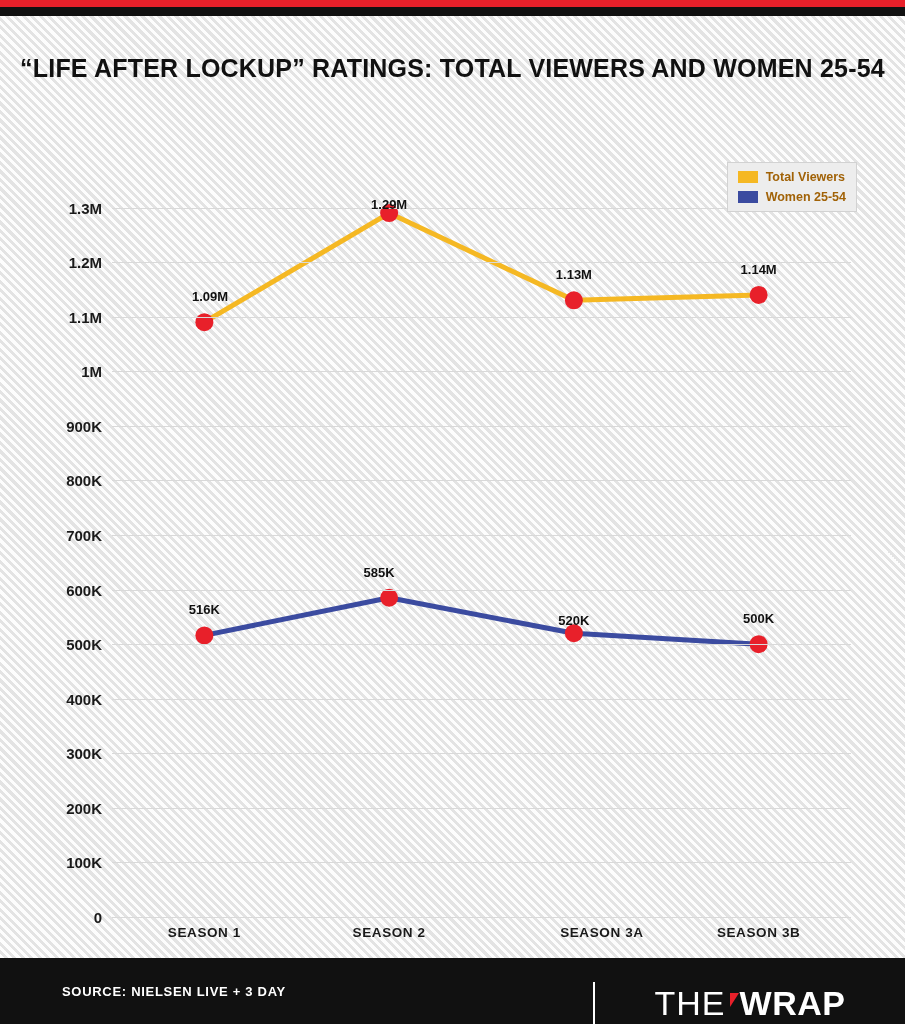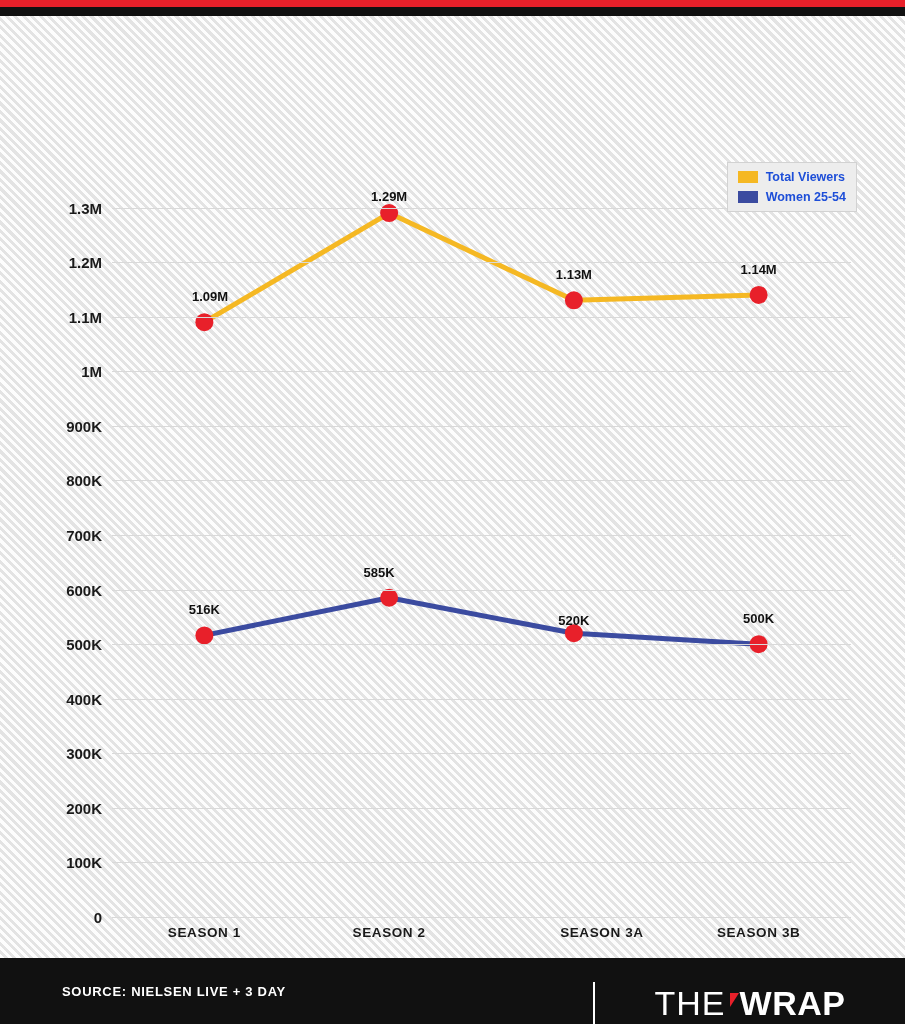--- a/index.html
+++ b/index.html
@@ -127,21 +127,21 @@
     gap: 8px;
   }
   .legend-swatch {
     width: 20px;
     height: 12px;
     flex: 0 0 auto;
   }
   .legend-text {
     font-size: 12.5px;
     font-weight: bold;
-    color: #1d4ed8;
+    color: #a16207;
     white-space: nowrap;
   }
   
   .bottom-bar {
     flex: 0 0 auto;
     height: 66px;
     background: #111111;
     display: flex;
     align-items: stretch;
   }
@@ -194,20 +194,21 @@
 </head>
 <body>
 
 <div class="page">
 
   <div class="top-bar"></div>
   <div class="top-black"></div>
 
   <div class="chart-area">
 
+    <div class="chart-title">“LIFE AFTER LOCKUP” RATINGS: TOTAL VIEWERS AND WOMEN 25-54</div>
 
     <div class="plot" id="plot">
       <svg class="series-svg" id="series-svg" viewBox="0 0 739 764" preserveAspectRatio="none">
           <polyline points="92.375,169.17142857142858 277.125,60.02857142857147 461.875,147.34285714285716 646.625,141.88571428571424" fill="none" stroke="#f5b823" stroke-width="5" stroke-linejoin="round" stroke-linecap="round"></polyline>
           <circle cx="92.375" cy="169.17142857142858" r="9" fill="#e8202a"></circle>
           <circle cx="277.125" cy="60.02857142857147" r="9" fill="#e8202a"></circle>
           <circle cx="461.875" cy="147.34285714285716" r="9" fill="#e8202a"></circle>
           <circle cx="646.625" cy="141.88571428571424" r="9" fill="#e8202a"></circle>
           <polyline points="92.375,482.4114285714286 277.125,444.75714285714287 461.875,480.2285714285714 646.625,491.1428571428571" fill="none" stroke="#3b4ba0" stroke-width="5" stroke-linejoin="round" stroke-linecap="round"></polyline>
           <circle cx="92.375" cy="482.4114285714286" r="9" fill="#e8202a"></circle>
@@ -241,21 +242,21 @@
         <div class="axis-label" style="top: 163.714px;">1.1M</div>
         <div class="gridline" style="top: 109.143px;"></div>
         <div class="axis-label" style="top: 109.143px;">1.2M</div>
         <div class="gridline" style="top: 54.5714px;"></div>
         <div class="axis-label" style="top: 54.5714px;">1.3M</div>
         <div class="x-label" style="left: 92.375px;">SEASON 1</div>
         <div class="x-label" style="left: 277.125px;">SEASON 2</div>
         <div class="x-label" style="left: 461.875px; margin-left: 28px;">SEASON 3A</div>
         <div class="x-label" style="left: 646.625px;">SEASON 3B</div>
         <div class="pt-label" style="left: 98px; top: 151.171px;">1.09M</div>
-        <div class="pt-label" style="left: 277.125px; top: 51px; text-align: center;">1.29M</div>
+        <div class="pt-label" style="left: 277.125px; top: 59px; text-align: center;">1.29M</div>
         <div class="pt-label" style="left: 461.875px; top: 129.343px;">1.13M</div>
         <div class="pt-label" style="left: 646.625px; top: 123.886px;">1.14M</div>
         <div class="pt-label" style="left: 92.375px; top: 464.411px;">516K</div>
         <div class="pt-label" style="left: 267px; top: 426.757px;">585K</div>
         <div class="pt-label" style="left: 461.875px; top: 475px;">520K</div>
         <div class="pt-label" style="left: 646.625px; top: 473.143px;">500K</div>
       </div>
 
     <div class="legend">
       <div class="legend-row">

